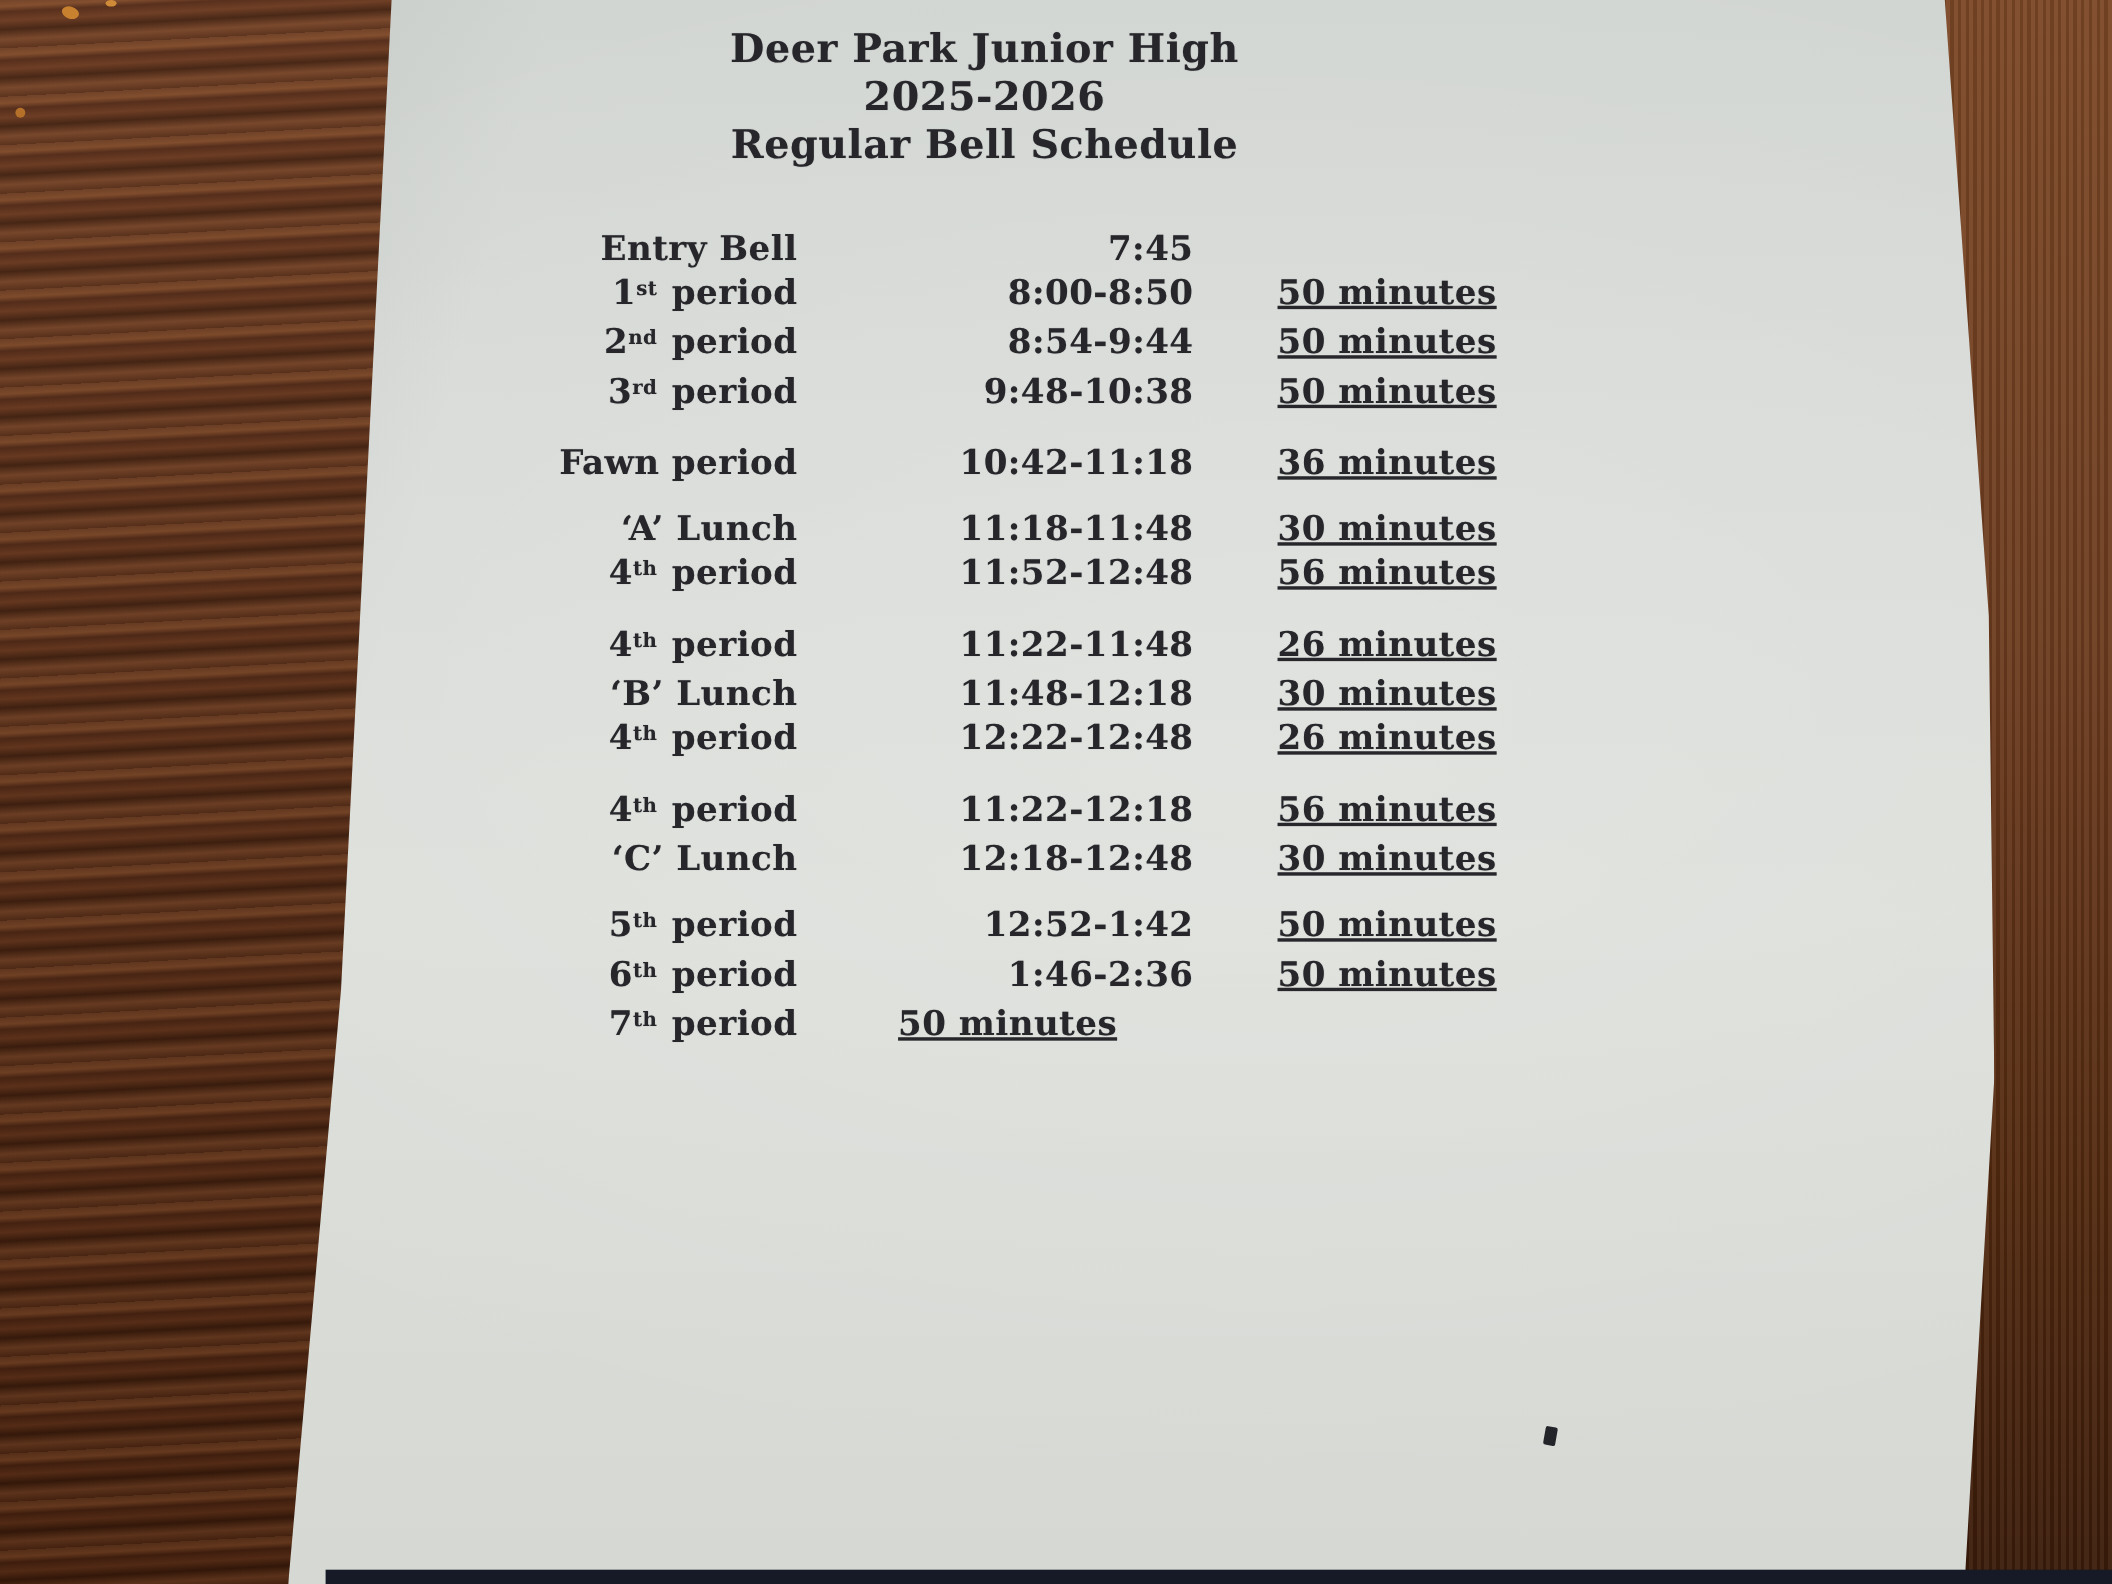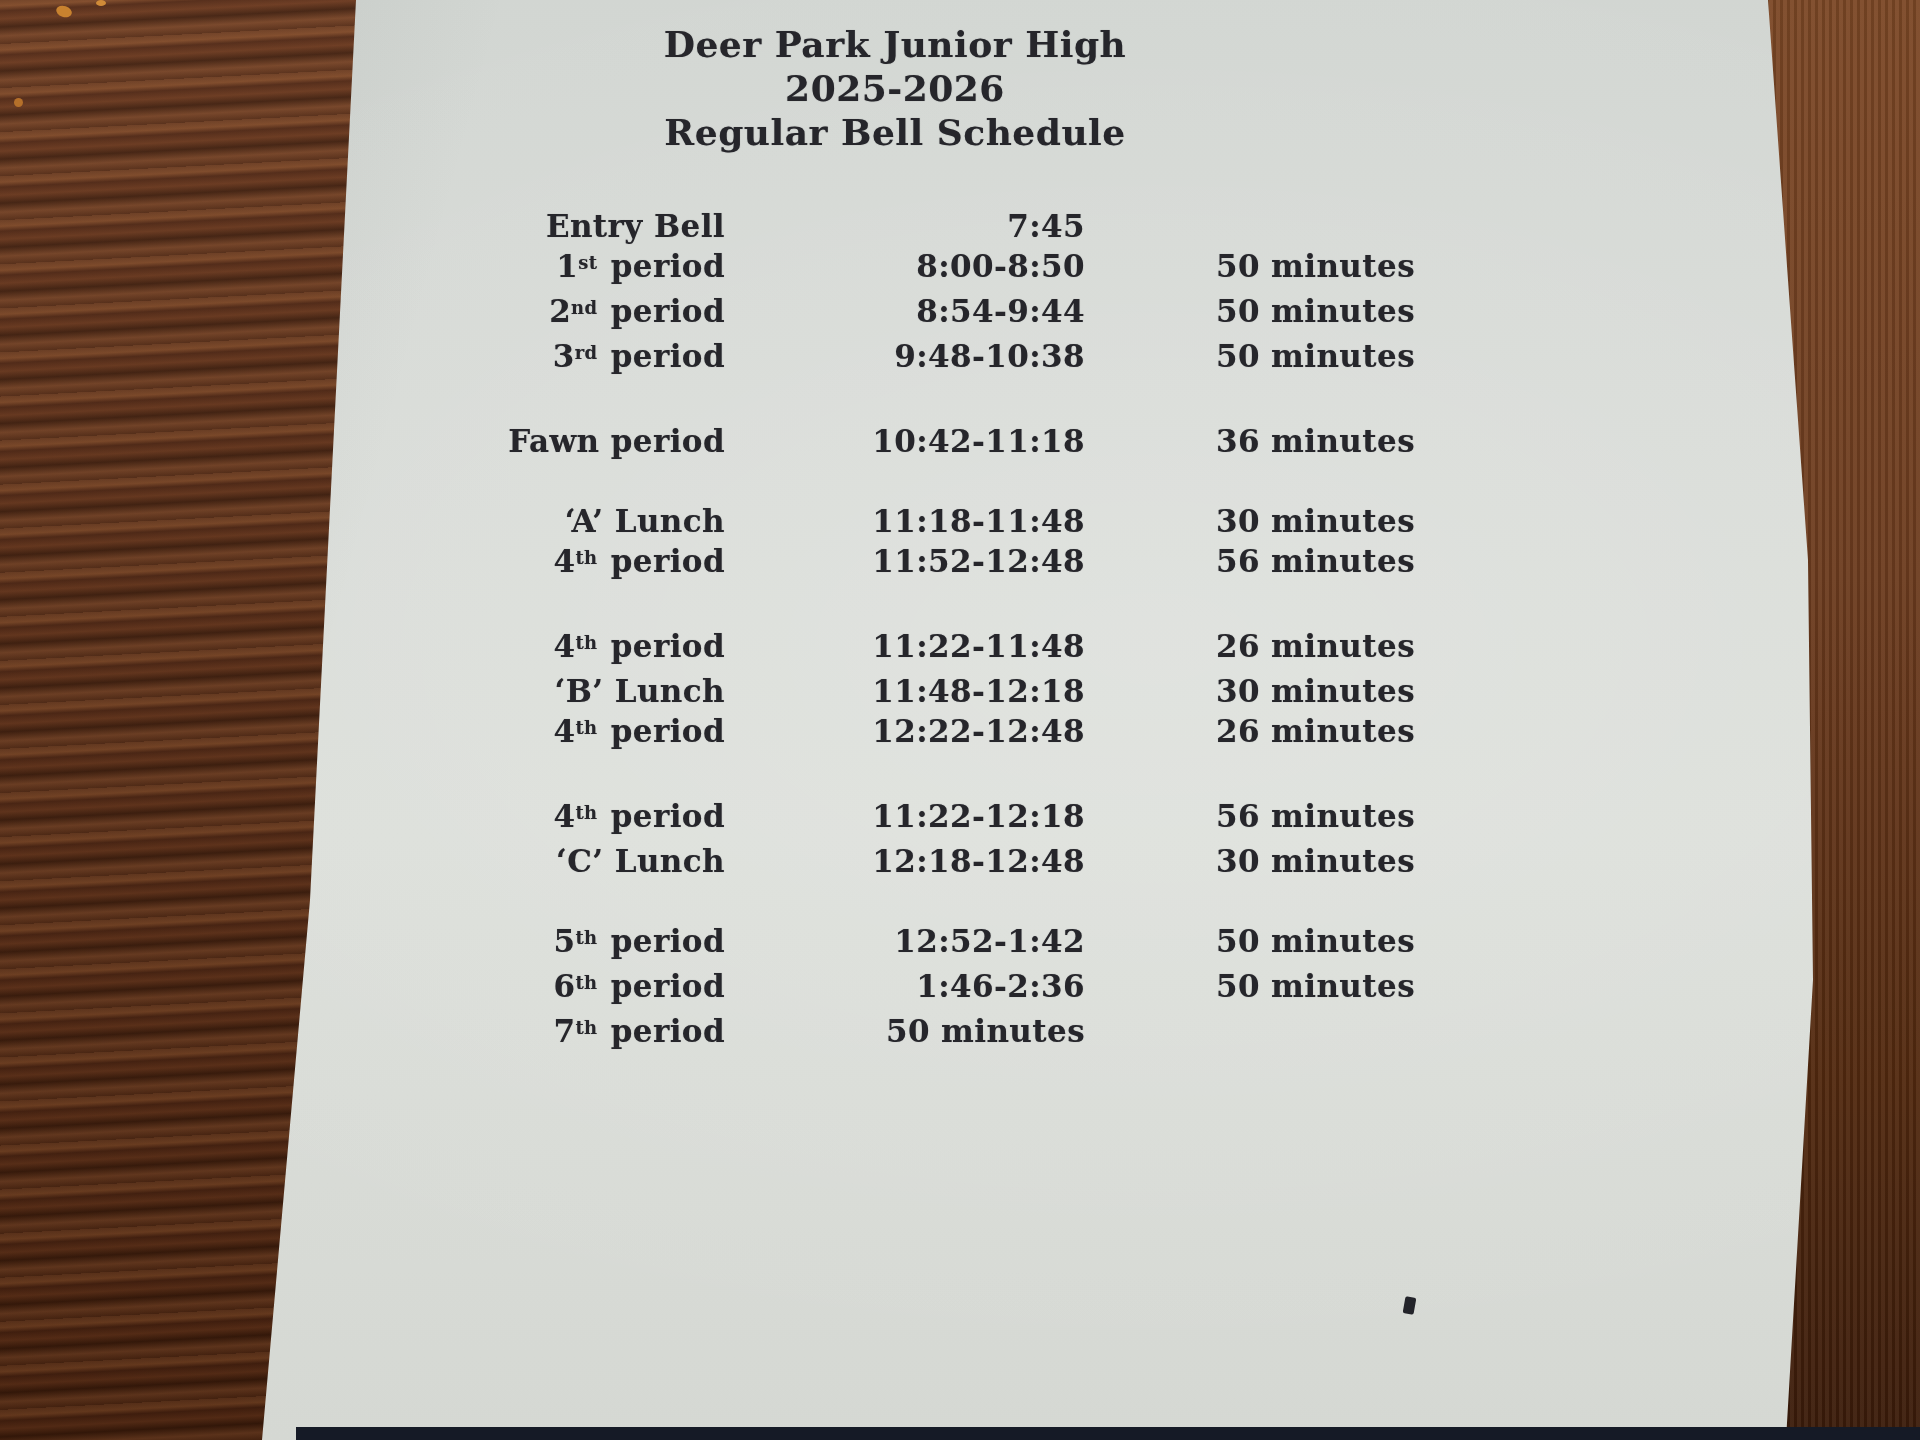--- a/index.html
+++ b/index.html
@@ -50,25 +50,25 @@
   .title-block{
     position:absolute;left:300px;top:22px;width:1190px;
     text-align:center;font-weight:700;font-size:36px;line-height:44px;
     letter-spacing:0.5px;text-shadow:0 0 1px rgba(38,38,43,0.35);
   }
   .schedule{
     position:absolute;left:425px;top:206px;width:1010px;
     font-weight:700;font-size:31px;letter-spacing:0.4px;
     text-shadow:0 0 1px rgba(38,38,43,0.3);
   }
-  .group + .group{margin-top:40px;}
+  .group + .group{margin-top:20px;}
   .row{display:grid;grid-template-columns:300px 360px 330px;line-height:40px;}
   .cell.label{text-align:right;}
   .cell.time{text-align:right;}
-  .cell.duration{text-align:right;padding-left:22px;}
+  .cell.duration{text-align:center;padding-left:22px;text-decoration:underline;}
   .cell sup{
     font-size:0.58em;position:relative;top:-0.45em;vertical-align:baseline;
     margin-right:2px;
   }
 
   
   .table-edge{
     position:absolute;left:296px;right:0;bottom:0;height:13px;z-index:3;
     background:#151a26;
   }

